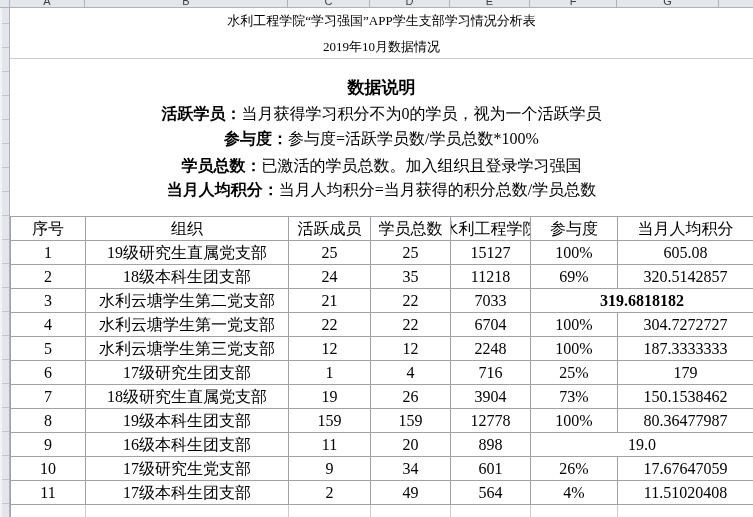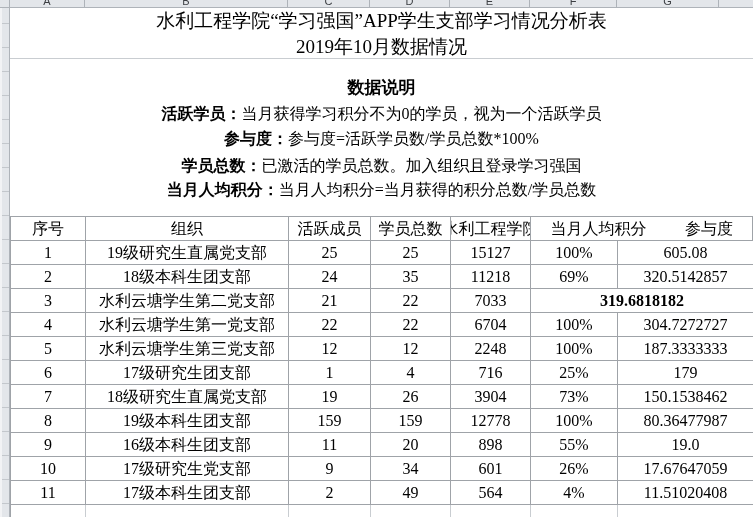--- a/index.html
+++ b/index.html
@@ -37,21 +37,21 @@
     background:
       repeating-linear-gradient(to bottom, transparent 0 23px, #c3c7cc 23px 24px);
     background-color:var(--strip-bg);
     background-position-y:-8px;
     border-right:1px solid var(--strip-border);
     border-left:2px solid #f2f3f5;
   }
 
   .title-line{
     position:absolute; left:10px; right:0; text-align:center;
-    font-size:19px; line-height:26px; white-space:nowrap;
+    font-size:13px; line-height:26px; white-space:nowrap;
   }
   .hline{
     position:absolute; left:10px; right:0; height:1px; background:var(--grid-light);
   }
   .note-line{
     position:absolute; left:10px; right:0; text-align:center;
     font-size:16px; line-height:20px; white-space:nowrap;
   }
   .note-line b, .notes-heading b{font-weight:bold;}
   .notes-heading{
@@ -134,22 +134,22 @@
     <b>当月人均积分：</b><span>当月人均积分=当月获得的积分总数/学员总数</span>
   </div>
 
   <div class="data-table">
       <div class="trow">
         <div class="tcell" style="width: 75px;">序号</div>
         <div class="tcell" style="width: 203px;">组织</div>
         <div class="tcell" style="width: 82px;">活跃成员</div>
         <div class="tcell" style="width: 80px;">学员总数</div>
         <div class="tcell" style="width: 80px;">水利工程学院</div>
+        <div class="tcell" style="width: 87px;">参与度</div>
         <div class="tcell last" style="width: 136px;">当月人均积分</div>
-        <div class="tcell" style="width: 87px;">参与度</div>
       </div>
       <div class="trow">
         <div class="tcell" style="width: 75px;">1</div>
         <div class="tcell" style="width: 203px;">19级研究生直属党支部</div>
         <div class="tcell" style="width: 82px;">25</div>
         <div class="tcell" style="width: 80px;">25</div>
         <div class="tcell" style="width: 80px;">15127</div>
         <div class="tcell" style="width: 87px;">100%</div>
         <div class="tcell last" style="width: 136px;">605.08</div>
       </div>
@@ -214,21 +214,20 @@
         <div class="tcell" style="width: 80px;">12778</div>
         <div class="tcell" style="width: 87px;">100%</div>
         <div class="tcell last" style="width: 136px;">80.36477987</div>
       </div>
       <div class="trow">
         <div class="tcell" style="width: 75px;">9</div>
         <div class="tcell" style="width: 203px;">16级本科生团支部</div>
         <div class="tcell" style="width: 82px;">11</div>
         <div class="tcell" style="width: 80px;">20</div>
         <div class="tcell" style="width: 80px;">898</div>
-        <div class="tcell" style="width: 87px;">55%</div>
         <div class="tcell last" style="width: 136px;">19.0</div>
       </div>
       <div class="trow">
         <div class="tcell" style="width: 75px;">10</div>
         <div class="tcell" style="width: 203px;">17级研究生党支部</div>
         <div class="tcell" style="width: 82px;">9</div>
         <div class="tcell" style="width: 80px;">34</div>
         <div class="tcell" style="width: 80px;">601</div>
         <div class="tcell" style="width: 87px;">26%</div>
         <div class="tcell last" style="width: 136px;">17.67647059</div>

